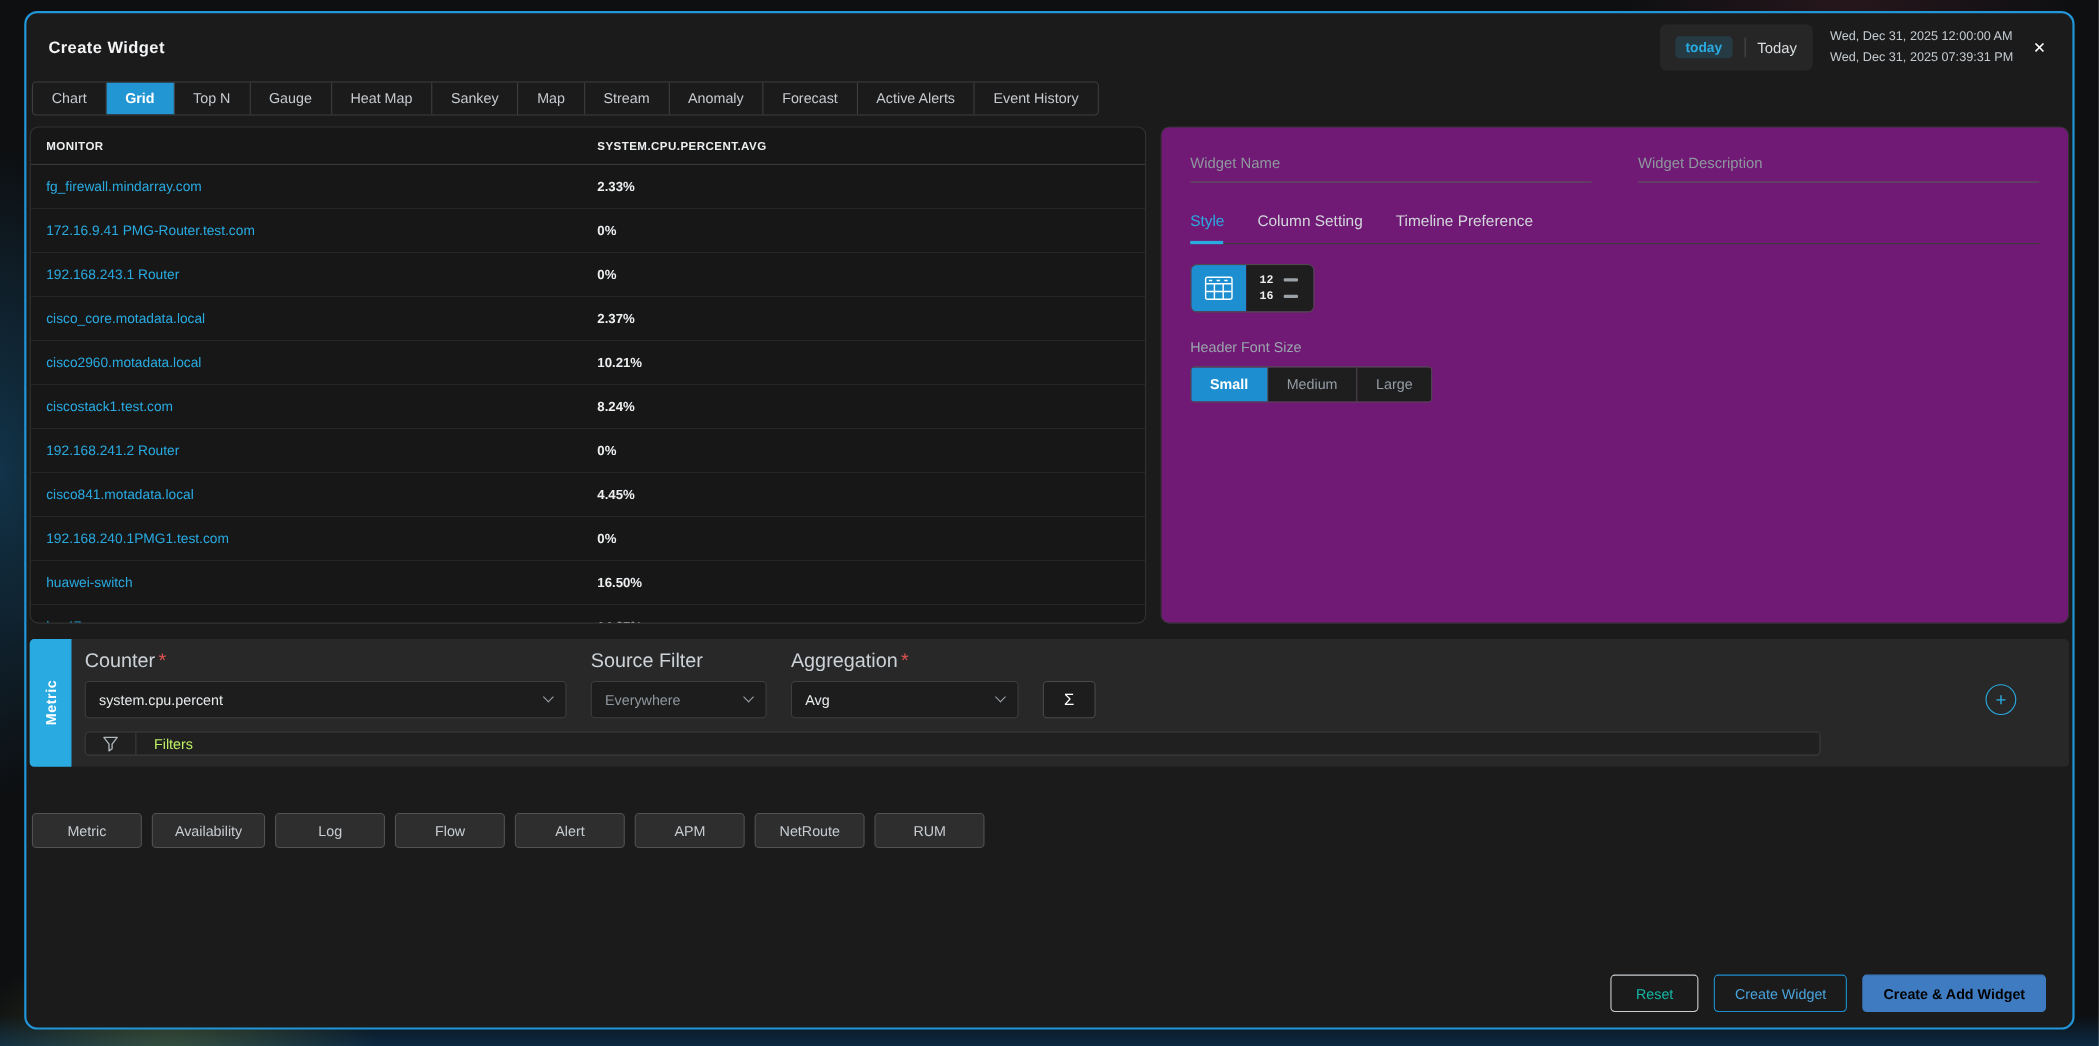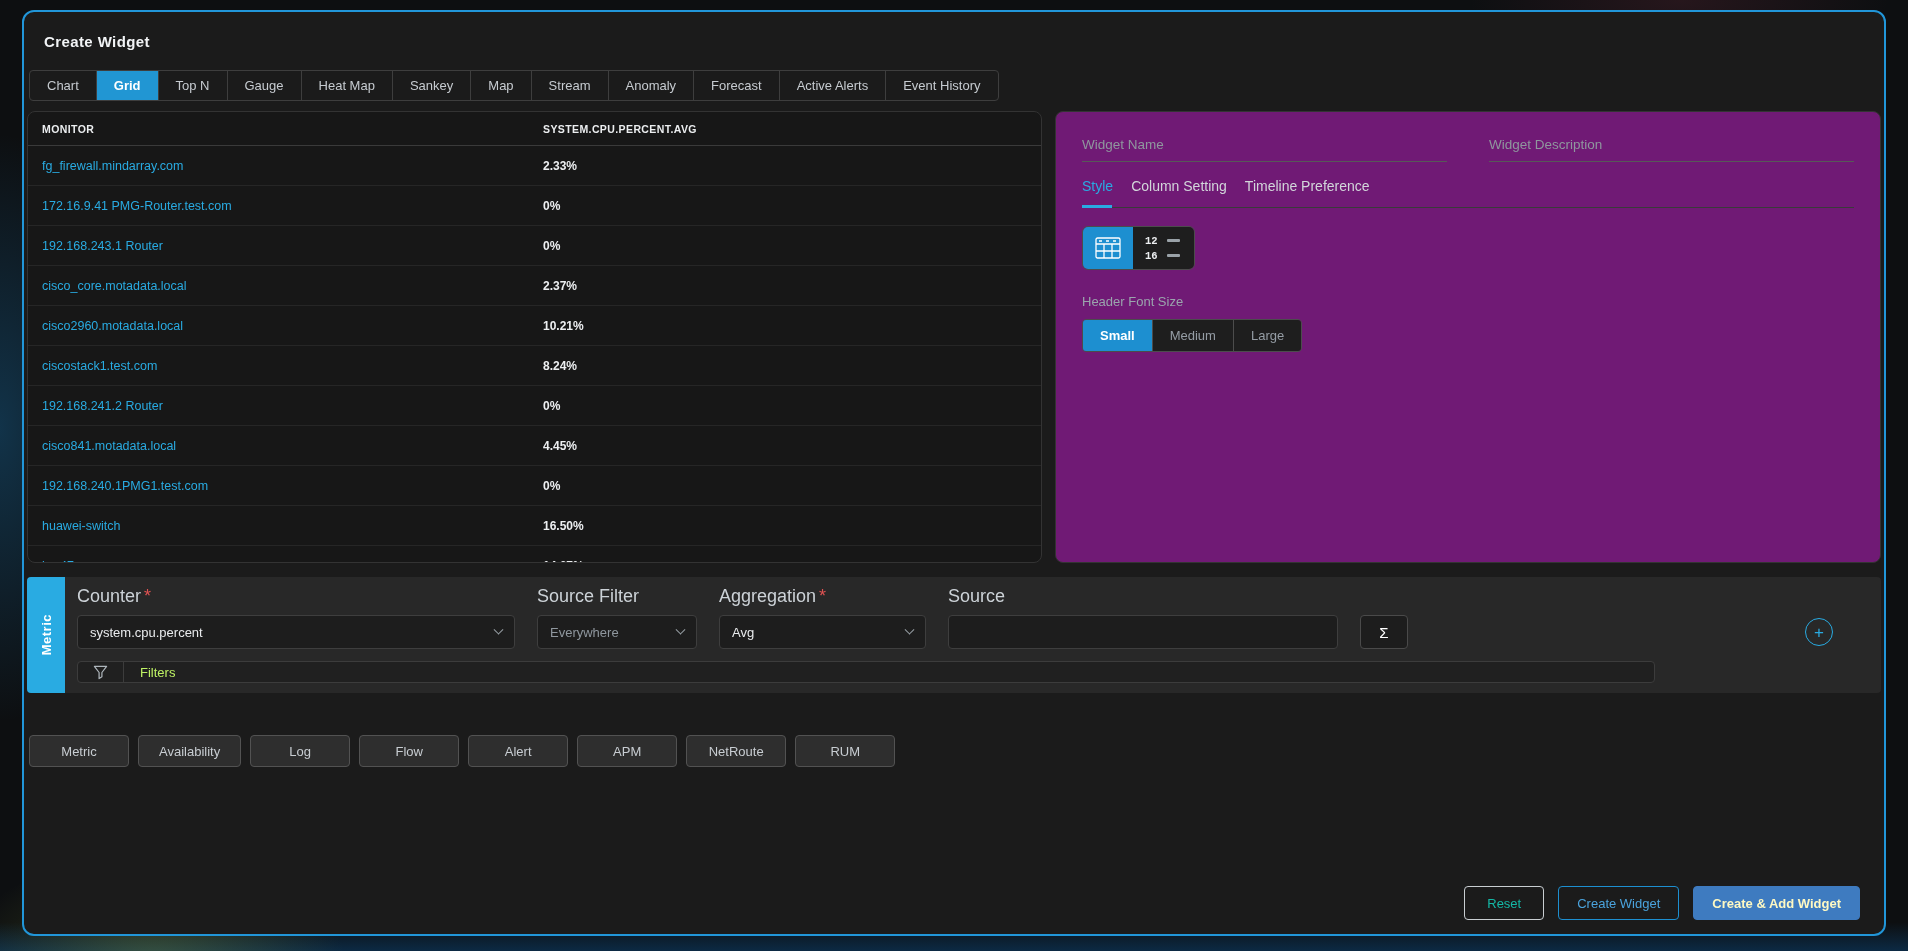--- a/index.html
+++ b/index.html
@@ -38,21 +38,21 @@
   .table-panel { flex:0 0 1015px; border:1px solid #333; border-radius:8px; overflow:hidden; background:#171717; }
   .thead { display:grid; grid-template-columns:501px 1fr; height:34px; align-items:center; padding-left:14px; border-bottom:1px solid #3a3a3a; }
   .th { font-size:10.5px; font-weight:700; color:#eceef0; letter-spacing:.4px; }
   .trow { display:grid; grid-template-columns:501px 1fr; height:40px; align-items:center; padding-left:14px; border-bottom:1px solid #262626; }
   .mon { color:#29abe2; font-size:12.5px; text-decoration:none; cursor:pointer; }
   .val { color:#edeff1; font-size:12px; font-weight:700; }
   .settings-panel { flex:1; border:1px solid #333; border-radius:8px; background:#701a75; padding:16px 26px; }
   .inputs-row { display:grid; grid-template-columns:1fr 1fr; gap:42px; }
   .uinput { background:transparent; border:none; border-bottom:1px solid #585858; height:34px; color:#e8eaec; font-size:13.5px; width:100%; outline:none; font-family:inherit; }
   ::placeholder { color:#8f979e; opacity:1; }
-  .settings-tabs { display:flex; gap:18px; margin-top:16px; border-bottom:1px solid #3a3a3a; }
+  .settings-tabs { display:flex; gap:30px; margin-top:26px; border-bottom:1px solid #3a3a3a; }
   .stab { font-size:14px; color:#d2d6da; padding-bottom:13px; position:relative; background:none; border:none; cursor:pointer; font-family:inherit; }
   .stab.active { color:#29abe2; }
   .stab.active::after { content:''; position:absolute; left:0; bottom:-1px; width:30px; height:3px; background:#29abe2; }
   .grid-control { display:inline-flex; margin-top:18px; border:1px solid #4c4c4c; border-radius:6px; overflow:hidden; cursor:pointer; }
   .gc-icon { width:50px; height:42px; background:#1d8fd0; display:flex; align-items:center; justify-content:center; }
   .gc-sizes { background:#1e1e1e; padding:4px 14px 4px 12px; display:flex; flex-direction:column; justify-content:center; gap:3px;font-family:Liberation Mono, monospace; }
   .gc-size-row { display:flex; align-items:center; gap:9px; }
   .gc-num { color:#eceef0; font-size:10.5px; font-weight:700; }
   .gc-dash { width:13px; height:3px; background:#9aa2a8; border-radius:1px; display:inline-block; }
   .hfs-label { margin-top:24px; color:#9aa5ad; font-size:13px; }
@@ -80,29 +80,41 @@
   .funnel-cell { width:46px; height:100%; border-right:1px solid #3c3c3c; display:flex; align-items:center; justify-content:center; }
   .filters-label { padding-left:16px; color:#bef264; font-size:13px; }
   
   .datasource-tabs { display:flex; gap:9px; margin:42px 0 0 5px; }
   .ds-btn { height:32px; min-width:100px; padding:0 20px; background:#2e2e2e; border:1px solid #525252; border-radius:4px; color:#c8cdd2; font-size:13px; cursor:pointer; font-family:inherit; }
   
   .footer { margin-top:auto; display:flex; justify-content:flex-end; gap:14px; padding:0 24px 14px; }
   .footer button { height:34px; border-radius:4px; font-size:13px; cursor:pointer; font-family:inherit; }
   .btn-reset { padding:0 22px; background:transparent; border:1px solid #c9ced2; color:#14b8a6; }
   .btn-create { padding:0 18px; background:transparent; border:1px solid #1d8fd0; color:#4aa3dd; }
-  .btn-create-add { padding:0 18px; background:#3e7bc0; border:1px solid #3e7bc0; color:#fef9c3; font-weight:700; }
+  .btn-create-add { padding:0 18px; background:#3e7bc0; border:1px solid #3e7bc0; color:#000000; font-weight:700; }
 </style>
 </head>
 <body>
 
 <div class="modal">
 
   <div class="modal-header">
     <div class="page-title">Create Widget</div>
+    <div class="header-right">
+      <div class="time-range">
+        <span class="today-chip">today</span>
+        <span class="time-sep"></span>
+        <span class="time-label">Today</span>
+      </div>
+      <div class="time-values">
+        <div>Wed, Dec 31, 2025 12:00:00 AM</div>
+        <div>Wed, Dec 31, 2025 07:39:31 PM</div>
+      </div>
+      <button class="close-btn">✕</button>
+    </div>
   </div>
 
   <div class="widget-tabs" id="widgetTabs">
       <button class="wtab">Chart</button>
       <button class="wtab active">Grid</button>
       <button class="wtab">Top N</button>
       <button class="wtab">Gauge</button>
       <button class="wtab">Heat Map</button>
       <button class="wtab">Sankey</button>
       <button class="wtab">Map</button>
@@ -240,24 +252,20 @@
         <div class="field w-agg">
           <div class="flabel">
             <span>Aggregation</span><span class="req">*</span>
           </div>
           <div class="sel">
             <span>Avg</span>
             <span class="chev"></span>
           </div>
         </div>
 
-        <div class="field w-source">
-          <div class="flabel">Source</div>
-          <input class="tinput" value="" style="">
-        </div>
 
 
         <button class="sigma-btn">Σ</button>
         <button class="add-series">+</button>
       </div>
 
       <div class="filters-bar">
         <div class="funnel-cell">
           <svg width="15" height="15" viewBox="0 0 16 16" fill="none" stroke="#aeb6bc" stroke-width="1.3" stroke-linejoin="round">
             <path d="M1.5 1.5h13L9.5 8v4.5l-3 2V8z"></path>

